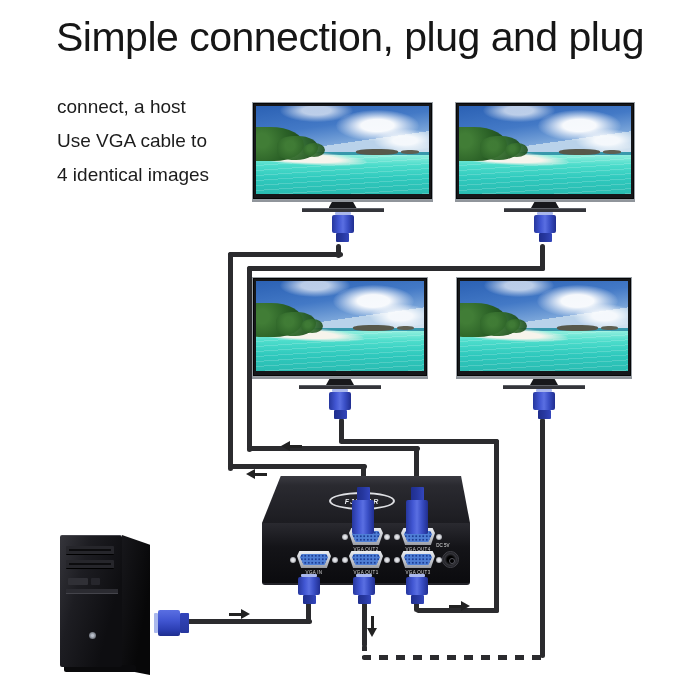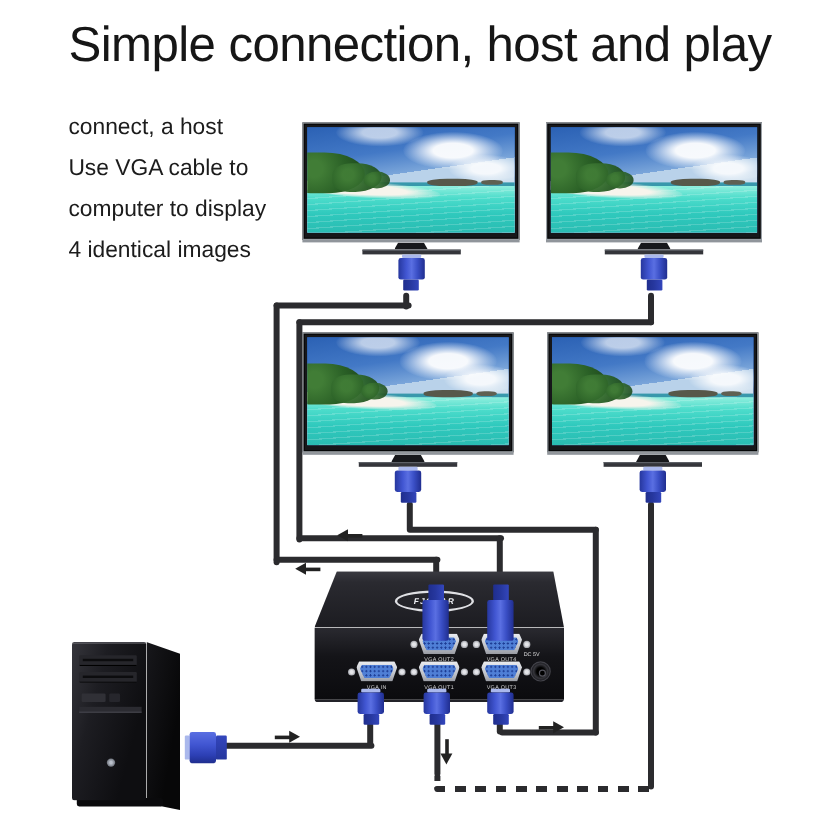--- a/index.html
+++ b/index.html
@@ -130,26 +130,25 @@
   .groove{position:absolute;left:6px;top:53px;width:52px;height:4px;background:#2b2b31;
      border-bottom:1px solid #44444b;}
   .pwr{position:absolute;left:29px;top:96px;width:7px;height:7px;border-radius:50%;
      background:radial-gradient(circle,#b9bfca 20%,#5d6169 80%);}
 </style>
 </head>
 <body>
 
 <div class="canvas">
 
-  <div class="title">Simple connection, host and play</div>
+  <div class="title">Simple connection, plug and plug</div>
 
   <div class="desc">
     <div>connect, a host</div>
     <div>Use VGA cable to</div>
-    <div>computer to display</div>
     <div>4 identical images</div>
   </div>
 
   <div class="seg" style="left:336px;top:244px;width:5px;height:14px"></div>
   <div class="seg" style="left:228px;top:252px;width:115px;height:5px"></div>
   <div class="seg" style="left:228px;top:252px;width:5px;height:219px"></div>
   <div class="seg" style="left:228px;top:464px;width:139px;height:5px"></div>
   <div class="seg" style="left:361px;top:464px;width:5px;height:26px"></div>
 
   <div class="seg" style="left:540px;top:244px;width:5px;height:27px"></div>

